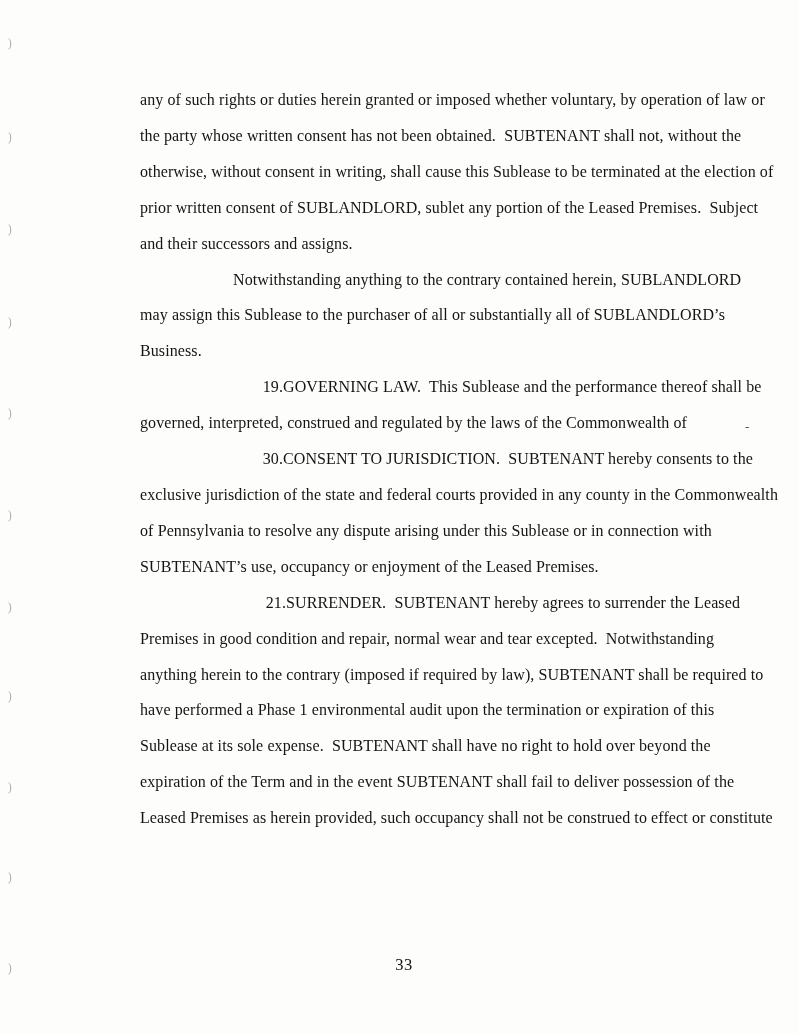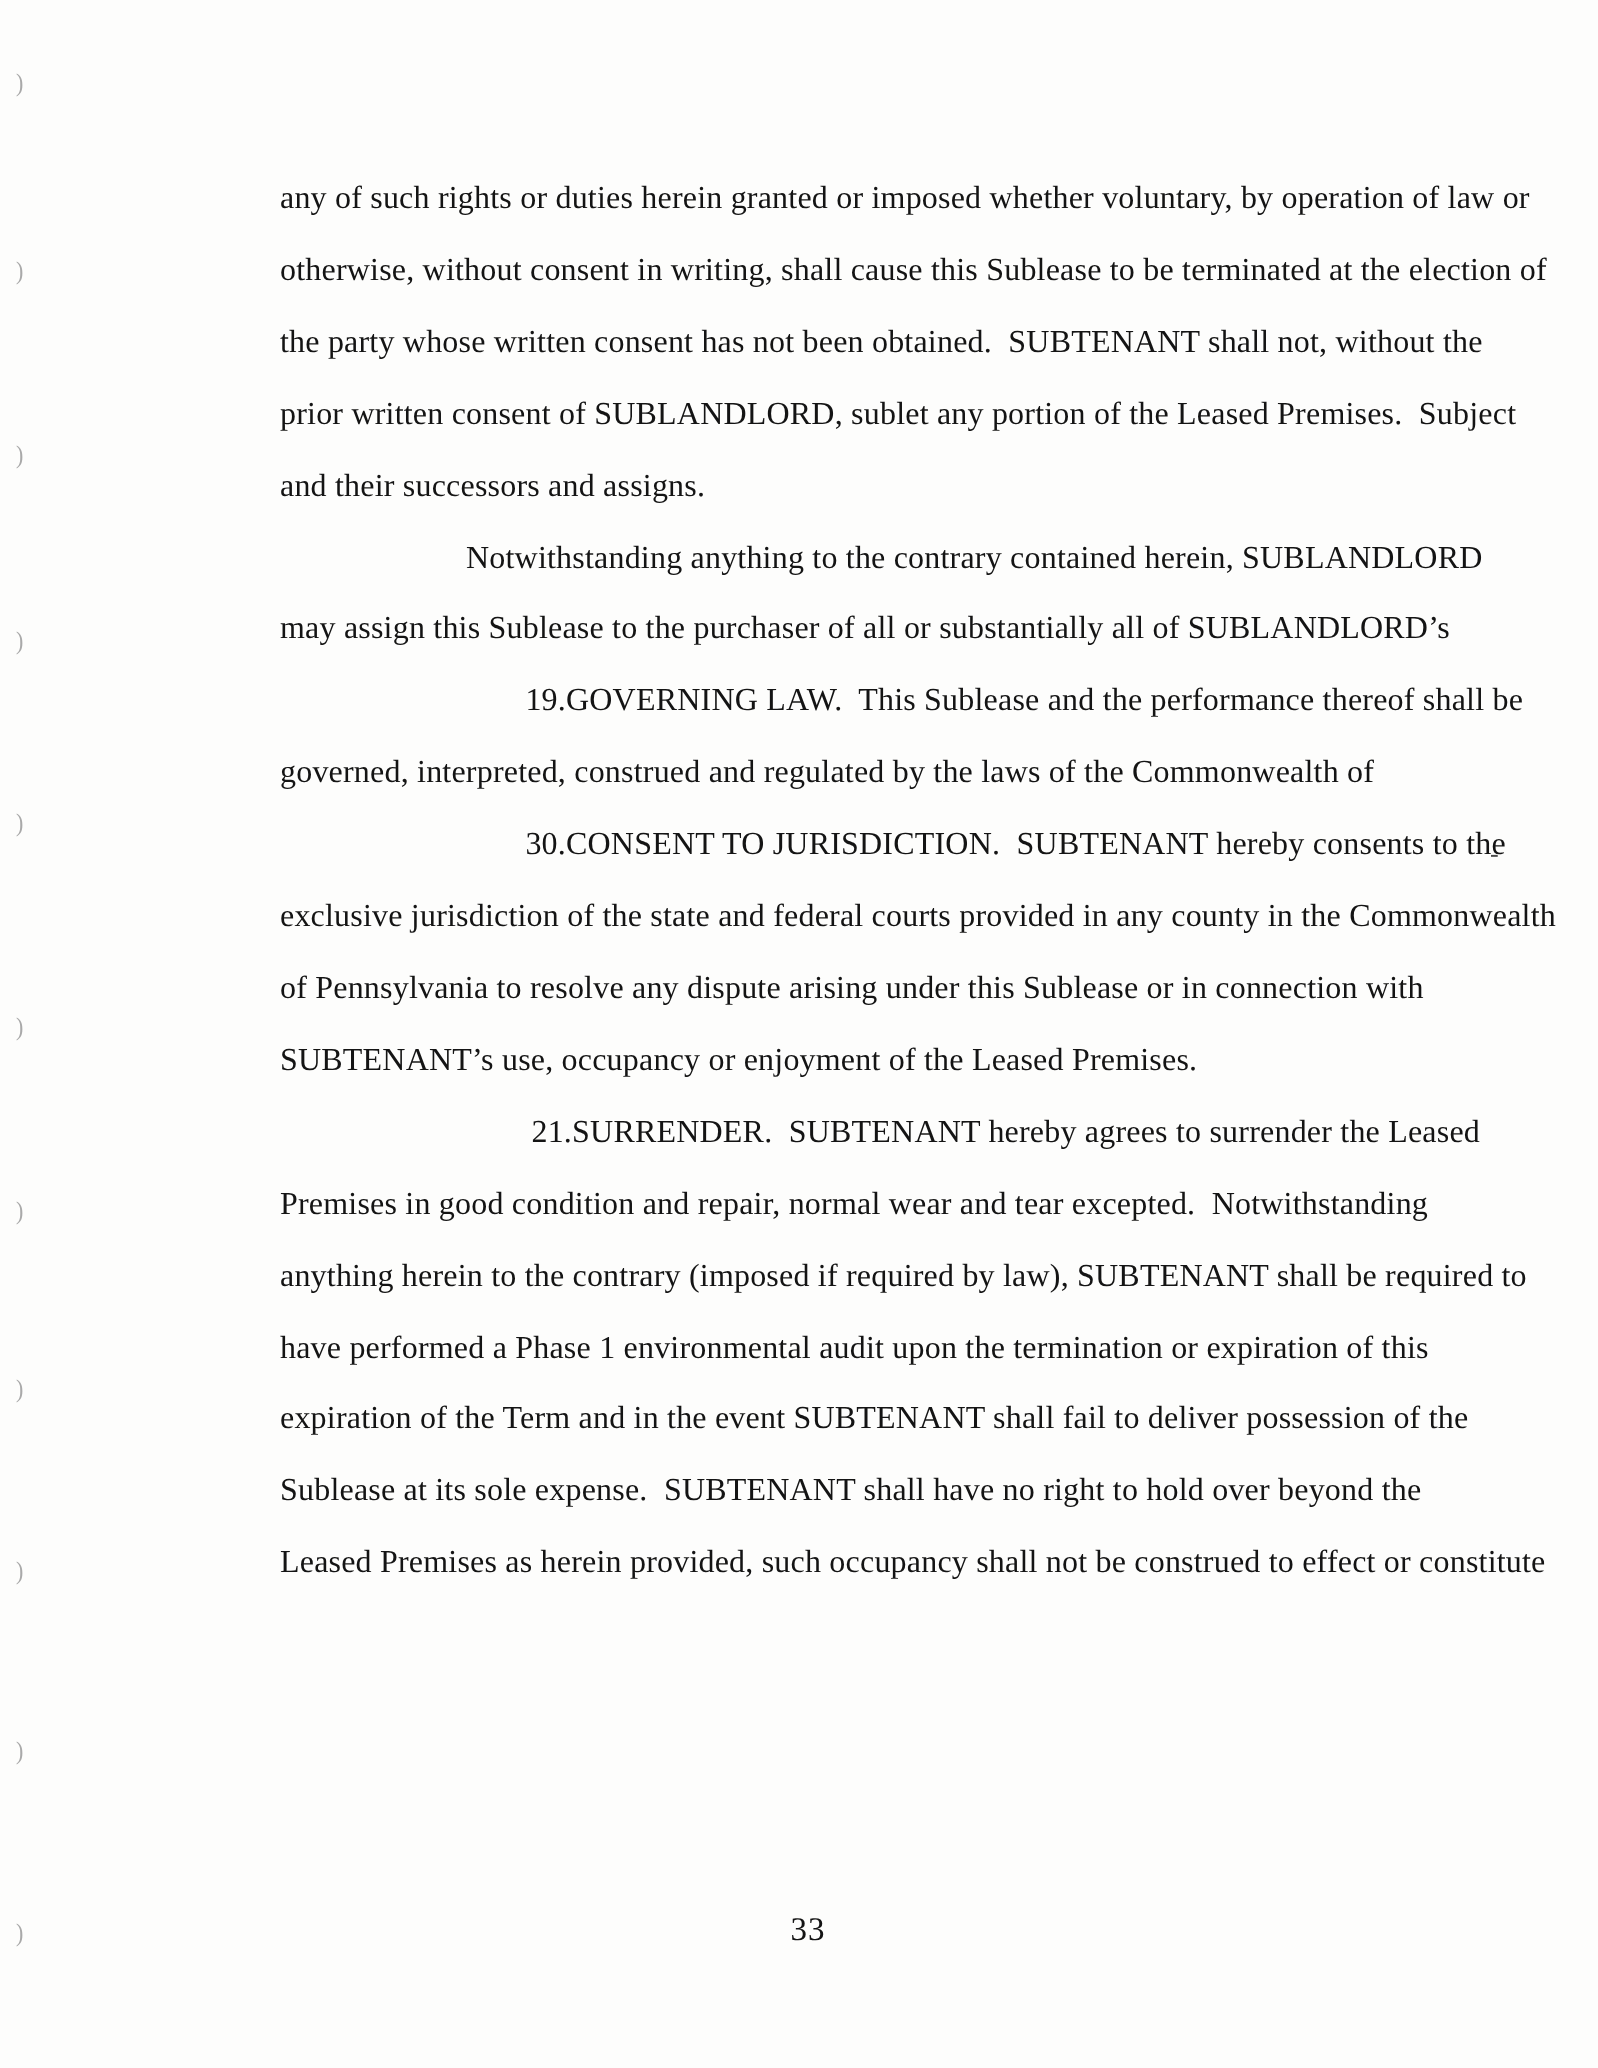--- a/index.html
+++ b/index.html
@@ -80,35 +80,36 @@
       <span class="margin-mark" style="top: 405px;">)</span>
       <span class="margin-mark" style="top: 507px;">)</span>
       <span class="margin-mark" style="top: 599px;">)</span>
       <span class="margin-mark" style="top: 688px;">)</span>
       <span class="margin-mark" style="top: 779px;">)</span>
       <span class="margin-mark" style="top: 869px;">)</span>
       <span class="margin-mark" style="top: 960px;">)</span>
     </div>
   <div class="text-block" id="text-block">
       <div class="line"><span>any of such rights or duties herein granted or imposed whether voluntary, by operation of law or</span></div>
+      <div class="line"><span>the party whose written consent has not been obtained.  SUBTENANT shall not, without the</span></div>
       <div class="line"><span>otherwise, without consent in writing, shall cause this Sublease to be terminated at the election of</span></div>
-      <div class="line"><span>the party whose written consent has not been obtained.  SUBTENANT shall not, without the</span></div>
       <div class="line"><span>prior written consent of SUBLANDLORD, sublet any portion of the Leased Premises.  Subject</span></div>
       <div class="line"><span>and their successors and assigns.</span></div>
       <div class="line indent"><span>Notwithstanding anything to the contrary contained herein, SUBLANDLORD</span></div>
       <div class="line"><span>may assign this Sublease to the purchaser of all or substantially all of SUBLANDLORD’s</span></div>
+      <div class="line"><span>Business.</span></div>
       <div class="line indent"><span class="para-num">19.</span><span class="heading-underline">GOVERNING LAW</span><span>.  This Sublease and the performance thereof shall be</span></div>
       <div class="line"><span>governed, interpreted, construed and regulated by the laws of the Commonwealth of</span></div>
       <div class="line indent"><span class="para-num">30.</span><span class="heading-underline">CONSENT TO JURISDICTION</span><span>.  SUBTENANT hereby consents to the</span></div>
       <div class="line"><span>exclusive jurisdiction of the state and federal courts provided in any county in the Commonwealth</span></div>
       <div class="line"><span>of Pennsylvania to resolve any dispute arising under this Sublease or in connection with</span></div>
       <div class="line"><span>SUBTENANT’s use, occupancy or enjoyment of the Leased Premises.</span></div>
       <div class="line indent"><span class="para-num">21.</span><span class="heading-underline">SURRENDER</span><span>.  SUBTENANT hereby agrees to surrender the Leased</span></div>
       <div class="line"><span>Premises in good condition and repair, normal wear and tear excepted.  Notwithstanding</span></div>
       <div class="line"><span>anything herein to the contrary (imposed if required by law), SUBTENANT shall be required to</span></div>
       <div class="line"><span>have performed a Phase 1 environmental audit upon the termination or expiration of this</span></div>
+      <div class="line"><span>Sublease at its sole expense.  SUBTENANT shall have no right to hold over beyond the</span></div>
       <div class="line"><span>expiration of the Term and in the event SUBTENANT shall fail to deliver possession of the</span></div>
-      <div class="line"><span>Sublease at its sole expense.  SUBTENANT shall have no right to hold over beyond the</span></div>
       <div class="line"><span>Leased Premises as herein provided, such occupancy shall not be construed to effect or constitute</span></div>
     </div>
   <span class="stray-mark">-</span>
   <div class="page-number">33</div>
 </div>
 
 </body></html>

